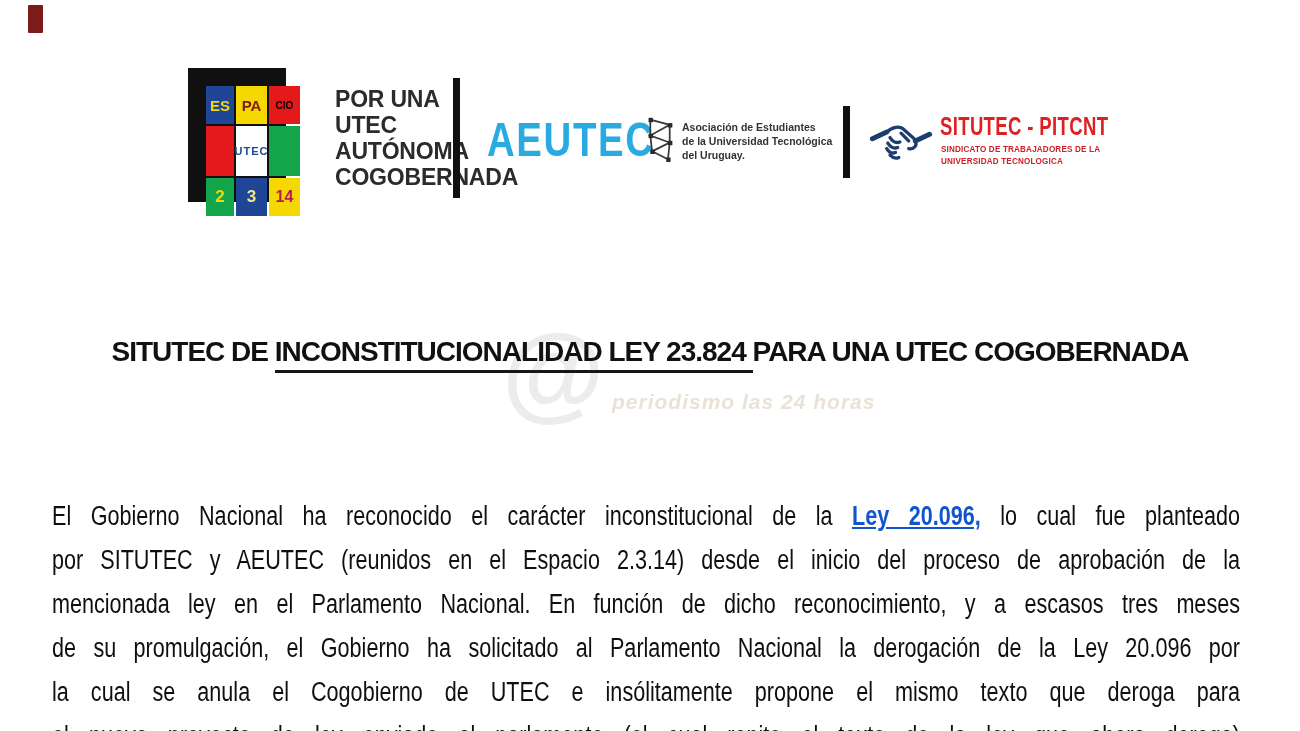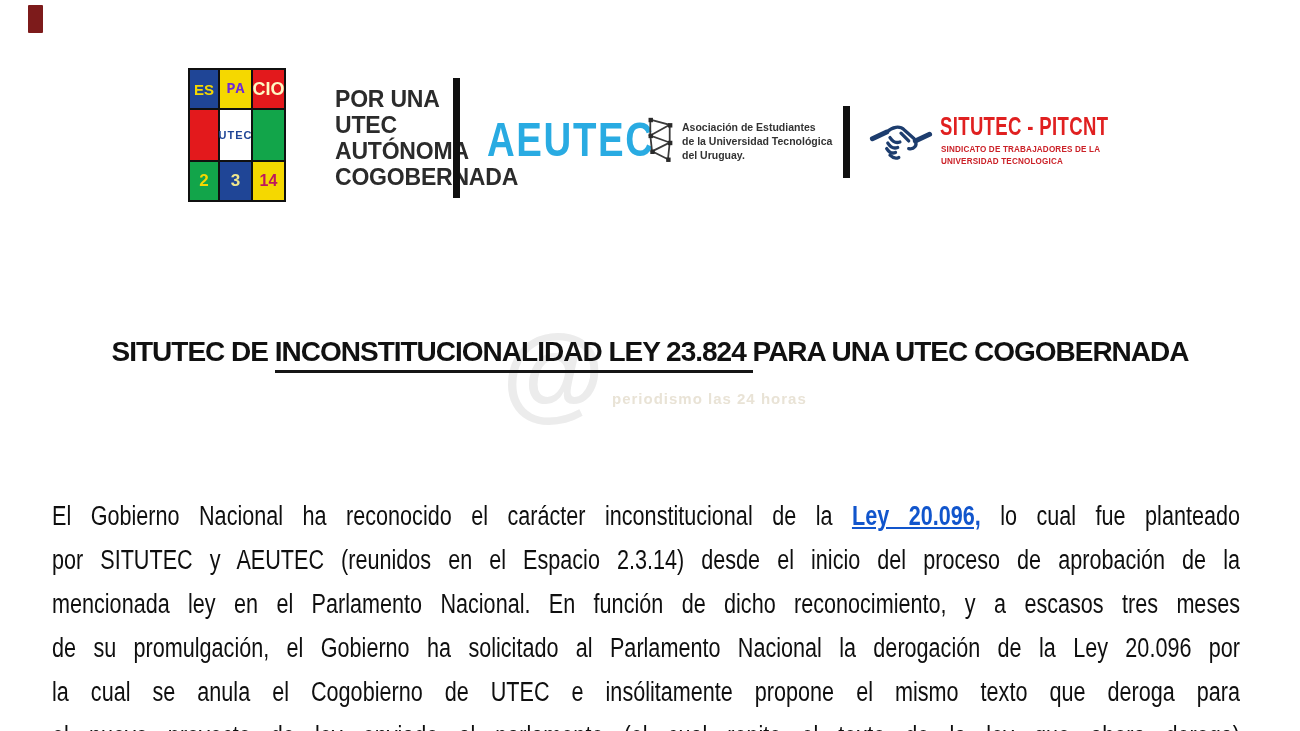--- a/index.html
+++ b/index.html
@@ -4,25 +4,25 @@
 <style>
   html,body{margin:0;padding:0;background:#888;}
   .page{position:relative;width:1300px;height:731px;background:#ffffff;overflow:hidden;
         font-family:"Liberation Sans",sans-serif;color:#111;margin:0 auto;}
 
   
   .corner-mark{position:absolute;left:28px;top:5px;width:15px;height:28px;background:#7d1b1b;border-radius:1px;}
 
   
   .espacio-grid{position:absolute;left:188px;top:68px;width:98px;height:134px;background:#101010;
-      display:grid;grid-template-columns:28px 31px 31px;grid-template-rows:38px 50px 38px;gap:2px;padding:2px;box-sizing:border-box;}
+      display:grid;grid-template-columns:28px 31px 31px;grid-template-rows:38px 50px 38px;gap:2px;padding:18px;box-sizing:border-box;}
   .eg-cell{display:flex;align-items:center;justify-content:center;font-weight:bold;font-size:15px;}
   .eg-es{background:#1f4596;color:#f5d800;}
-  .eg-pa{background:#f5d800;color:#6d28d9;font-family:Liberation Mono, monospace;}
-  .eg-cio{background:#e3191c;color:#fef9c3;font-size:18px;}
+  .eg-pa{background:#f5d800;color:#7f1d1d;}
+  .eg-cio{background:#e3191c;color:#000000;font-size:10px;}
   .eg-red{background:#e3191c;}
   .eg-utec{background:#ffffff;color:#1f4596;font-size:11px;letter-spacing:1px;}
   .eg-green{background:#12a54a;}
   .eg-2{background:#12a54a;color:#f5d800;font-size:17px;}
   .eg-3{background:#1f4596;color:#f0e68c;font-size:17px;}
   .eg-14{background:#f5d800;color:#be185d;font-size:16px;}
 
   .espacio-tagline{position:absolute;left:298px;top:86px;font-weight:bold;font-size:23px;line-height:26px;
       color:#2b2b2b;letter-spacing:-0.2px;margin-left:37px;}
 
@@ -38,21 +38,21 @@
   .situtec-mark{position:absolute;left:868px;top:108px;}
   .situtec-title{position:absolute;left:940px;top:112px;font-size:25px;font-weight:bold;color:#e02020;
       white-space:nowrap;transform:scaleX(0.74);transform-origin:0 0;letter-spacing:0.5px;}
   .situtec-sub{position:absolute;left:941px;top:144px;font-size:9px;line-height:11.5px;font-weight:bold;
       color:#cb2027;white-space:nowrap;transform:scaleX(0.9);transform-origin:0 0;letter-spacing:0.2px;}
 
   
   .wm{position:absolute;z-index:0;color:#ececec;font-weight:bold;user-select:none;}
   .wm-at{left:502px;top:312px;font-size:105px;}
   .wm-word{left:606px;top:348px;font-size:86px;letter-spacing:1px;}
-  .wm-tagline{left:612px;top:390px;font-size:15px;font-weight:600;color:#e9e3d6;letter-spacing:1px;}
+  .wm-tagline{left:612px;top:390px;font-size:21px;font-weight:600;color:#e9e3d6;letter-spacing:1px;font-style:italic;}
 
   
   .doc-title{position:absolute;left:0;right:0;top:336px;text-align:center;font-weight:bold;
       font-size:28px;letter-spacing:-1px;z-index:2;white-space:nowrap;}
   .doc-title .u{border-bottom:3px solid #161616;padding-bottom:3px;}
   .doc-subtitle{position:absolute;left:0;right:0;top:420px;text-align:center;font-weight:bold;
       font-size:28px;letter-spacing:-0.5px;z-index:2;}
 
   .doc-body{position:absolute;left:52px;top:494px;width:1188px;z-index:2;font-size:27px;color:#0f0f0f;}
   .bline{width:1485px;transform:scaleX(0.80);transform-origin:0 0;height:44px;line-height:44px;

